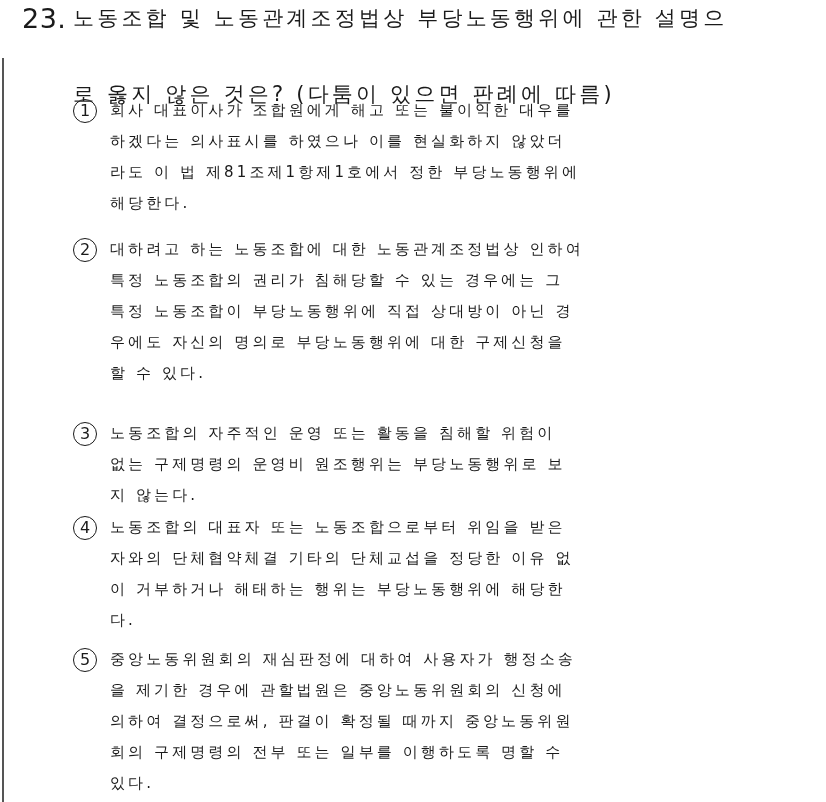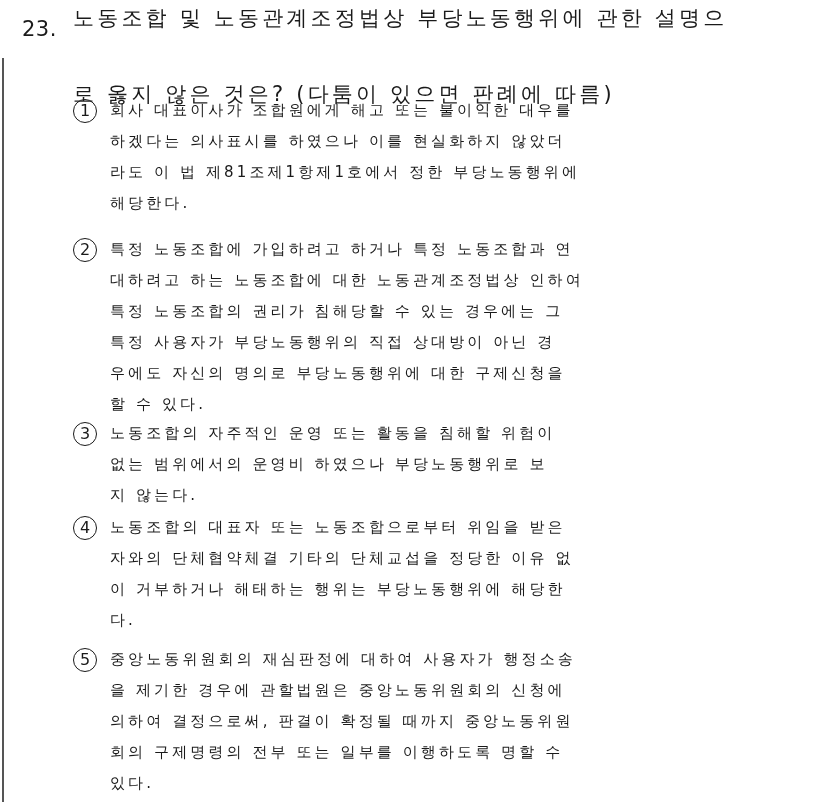--- a/index.html
+++ b/index.html
@@ -32,22 +32,22 @@
   .q-line {
     position: absolute;
     white-space: nowrap;
     font-size: 21px;
     letter-spacing: 3.2px;
     line-height: 31px;
   }
   .q-number {
     position: absolute;
     left: 0;
-    top: 14px;
-    font-size: 21px;
+    top: 3px;
+    font-size: 27px;
     line-height: 31px;
     letter-spacing: 0.5px;
   }
   .q-line-1 { left: 51px; top: 3px; }
   .q-line-2 { left: 51px; top: 57px; margin-top: 22px; }
 
   .choice {
     position: absolute;
     left: 73px;
     width: 745px;
@@ -97,34 +97,33 @@
     <span class="choice-line">회사 대표이사가 조합원에게 해고 또는 불이익한 대우를</span>
     <span class="choice-line">하겠다는 의사표시를 하였으나 이를 현실화하지 않았더</span>
     <span class="choice-line">라도 이 법 제81조제1항제1호에서 정한 부당노동행위에</span>
     <span class="choice-line">해당한다.</span>
   </div>
 </div>
 
 <div class="choice" style="top:234px;">
   <span class="choice-marker">2</span>
   <div class="choice-lines">
-    <span class="choice-line">특정 노동조합에 가입하려고 하거나 특정 노동조합과 연</span>
     <span class="choice-line">대하려고 하는 노동조합에 대한 노동관계조정법상 인하여</span>
     <span class="choice-line">특정 노동조합의 권리가 침해당할 수 있는 경우에는 그</span>
-    <span class="choice-line">특정 사용자가 부당노동행위의 직접 상대방이 아닌 경</span>
+    <span class="choice-line">특정 노동조합이 부당노동행위에 직접 상대방이 아닌 경</span>
     <span class="choice-line">우에도 자신의 명의로 부당노동행위에 대한 구제신청을</span>
     <span class="choice-line">할 수 있다.</span>
   </div>
 </div>
 
 <div class="choice" style="top:418px;">
   <span class="choice-marker">3</span>
   <div class="choice-lines">
     <span class="choice-line">노동조합의 자주적인 운영 또는 활동을 침해할 위험이</span>
-    <span class="choice-line">없는 범위에서의 운영비 하였으나 부당노동행위로 보</span>
+    <span class="choice-line">없는 구제명령의 운영비 원조행위는 부당노동행위로 보</span>
     <span class="choice-line">지 않는다.</span>
   </div>
 </div>
 
 <div class="choice" style="top:512px;">
   <span class="choice-marker">4</span>
   <div class="choice-lines">
     <span class="choice-line">노동조합의 대표자 또는 노동조합으로부터 위임을 받은</span>
     <span class="choice-line">자와의 단체협약체결 기타의 단체교섭을 정당한 이유 없</span>
     <span class="choice-line">이 거부하거나 해태하는 행위는 부당노동행위에 해당한</span>

